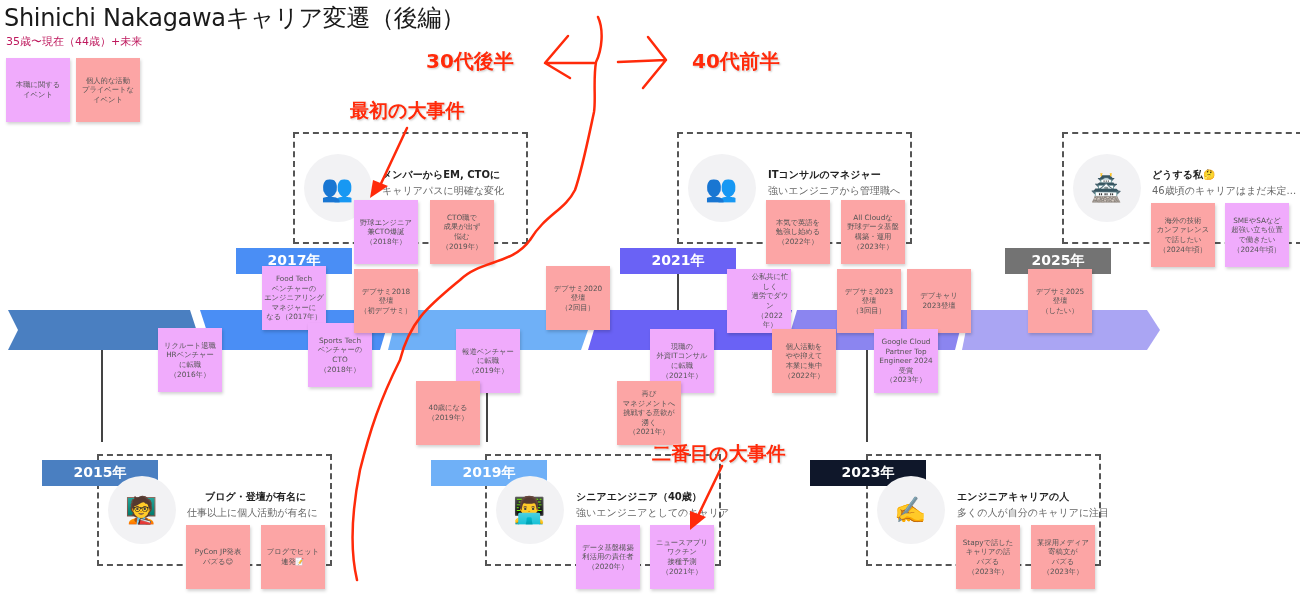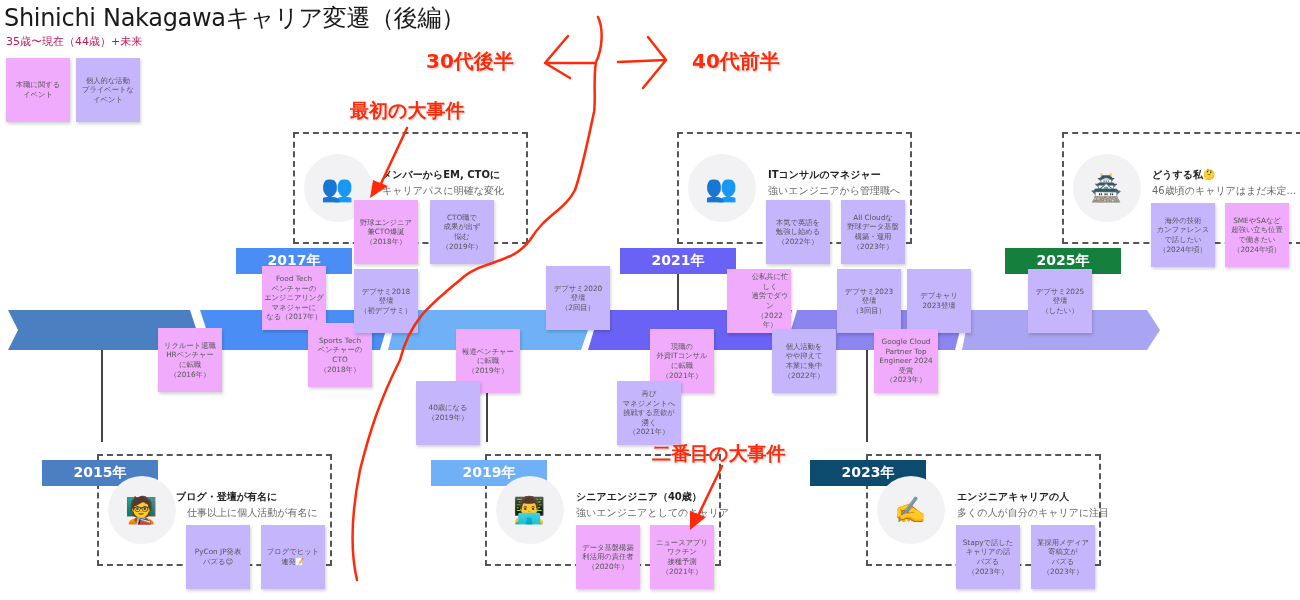--- a/index.html
+++ b/index.html
@@ -5,21 +5,21 @@
   html,body{margin:0;padding:0;}
   body{width:1300px;height:600px;position:relative;overflow:hidden;background:#ffffff;
        font-family:"DejaVu Sans","Liberation Sans",sans-serif;color:#222;}
   .abs{position:absolute;}
   #title{left:4px;top:2px;font-size:24px;color:#1a1a1a;white-space:nowrap;letter-spacing:-0.3px;}
   #subtitle{left:6px;top:34px;font-size:11px;color:#be185d;white-space:nowrap;}
   .sticky{position:absolute;width:64px;height:64px;box-shadow:1px 2px 3px rgba(0,0,0,0.18);
           display:flex;align-items:center;justify-content:center;text-align:center;
           font-size:7.3px;line-height:1.32;color:#555;white-space:pre-line;box-sizing:border-box;padding:2px;}
   .pink{background:#f0abfc;}
-  .orange{background:#c4b5fd;}
+  .orange{background:#fca5a5;}
   .year{position:absolute;height:26px;color:#fff;font-weight:bold;font-size:14px;
         display:flex;align-items:center;justify-content:center;margin-top:18px;}
   .group{position:absolute;border:2px dashed #555;box-sizing:border-box;}
   .avatar{position:absolute;width:68px;height:68px;border-radius:50%;background:#f2f2f4;
           display:flex;align-items:center;justify-content:center;font-size:26px;}
   .gtitle{position:absolute;font-size:10px;font-weight:bold;color:#222;white-space:nowrap;}
   .gsub{position:absolute;font-size:10px;color:#666;white-space:nowrap;}
   .vline{position:absolute;width:2px;background:#444;}
   .red-label{position:absolute;color:#ff2a0a;font-weight:bold;white-space:nowrap;
              text-shadow:0 0 2px #fff,1px 1px 2px rgba(0,0,0,0.25);}
@@ -57,25 +57,25 @@
 <div class="group" style="left:293px;top:132px;width:235px;height:112px;"></div>
 <div class="group" style="left:485px;top:454px;width:236px;height:112px;"></div>
 <div class="group" style="left:677px;top:132px;width:235px;height:112px;"></div>
 <div class="group" style="left:866px;top:454px;width:235px;height:112px;"></div>
 <div class="group" style="left:1062px;top:132px;width:240px;height:112px;"></div>
 
 <div class="year" style="left:42px;top:442px;width:116px;background:#4a7fc1;">2015年</div>
 <div class="year" style="left:236px;top:230px;width:116px;background:#4a8ef5;">2017年</div>
 <div class="year" style="left:431px;top:442px;width:116px;background:#6fb0f7;">2019年</div>
 <div class="year" style="left:620px;top:230px;width:116px;background:#6a62f5;">2021年</div>
-<div class="year" style="left:810px;top:442px;width:116px;background:#0c4a6e;">2023年</div>
-<div class="year" style="left:1005px;top:230px;width:116px;background:#15803d;">2025年</div>
+<div class="year" style="left:810px;top:442px;width:116px;background:#0f172a;">2023年</div>
+<div class="year" style="left:1005px;top:230px;width:106px;background:#737373;">2025年</div>
 
 <div class="avatar" style="left:108px;top:476px;">🧑‍🏫</div>
-<div class="gtitle" style="left:176px;top:490px;">ブログ・登壇が有名に</div>
+<div class="gtitle" style="left:205px;top:490px;">ブログ・登壇が有名に</div>
 <div class="gsub" style="left:187px;top:506px;">仕事以上に個人活動が有名に</div>
 
 <div class="avatar" style="left:304px;top:154px;">👥</div>
 <div class="gtitle" style="left:382px;top:168px;">メンバーからEM, CTOに</div>
 <div class="gsub" style="left:382px;top:184px;">キャリアパスに明確な変化</div>
 
 <div class="avatar" style="left:496px;top:476px;">👨‍💻</div>
 <div class="gtitle" style="left:576px;top:490px;">シニアエンジニア（40歳）</div>
 <div class="gsub" style="left:576px;top:506px;">強いエンジニアとしてのキャリア</div>
 

